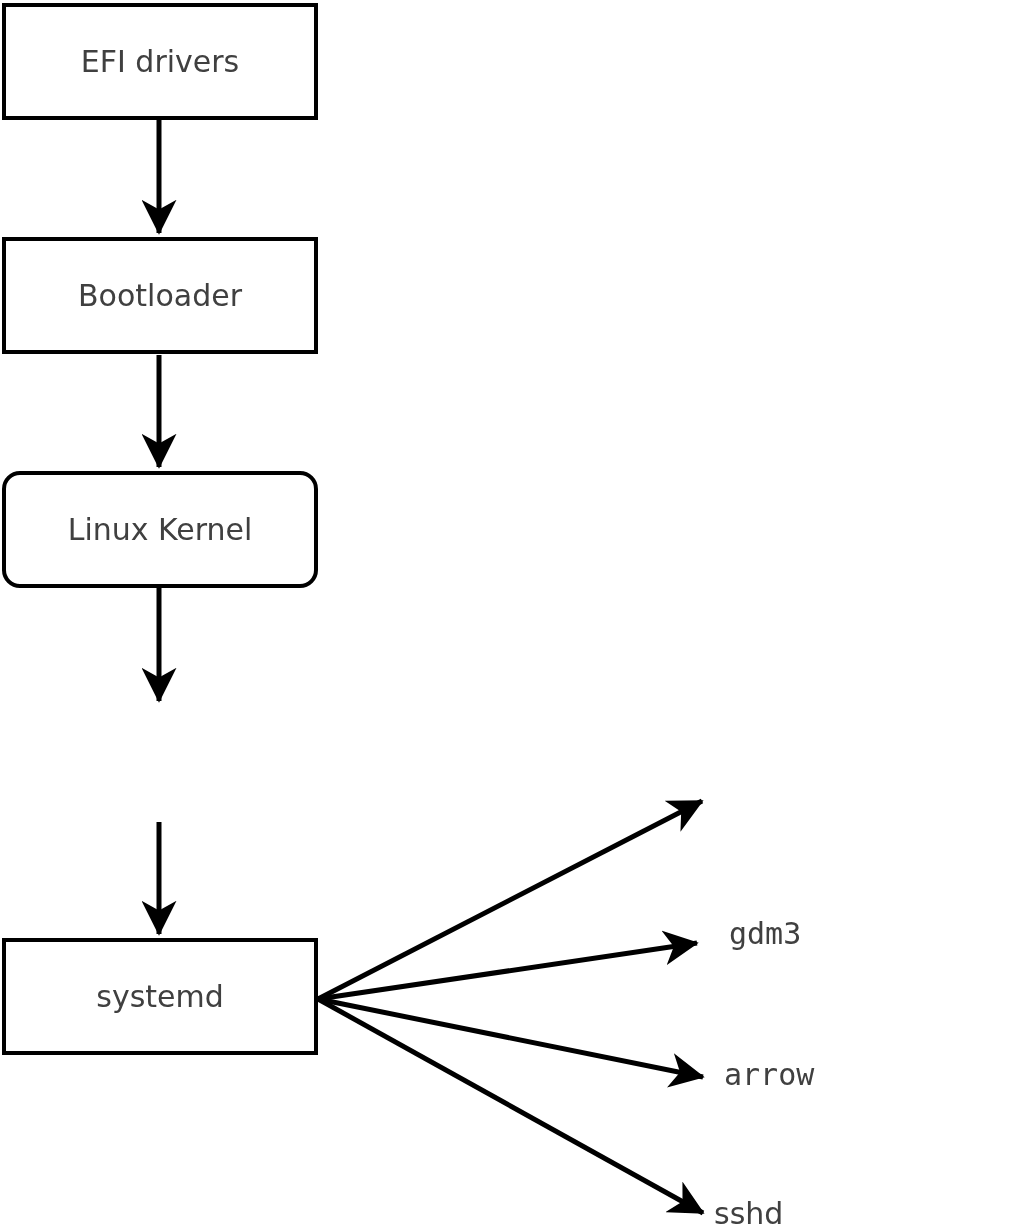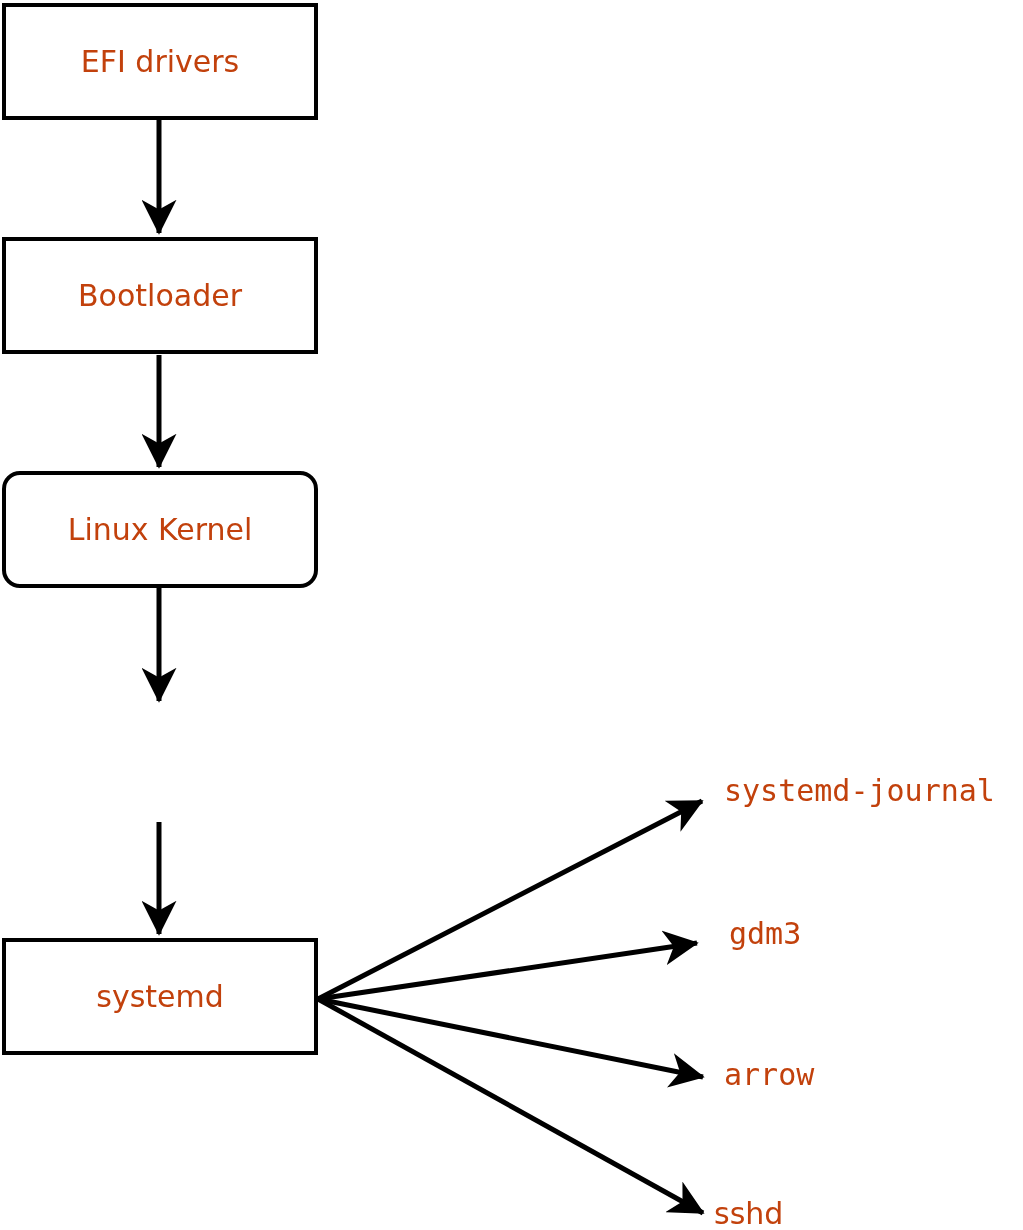--- a/index.html
+++ b/index.html
@@ -5,21 +5,21 @@
   html, body {
     margin: 0;
     padding: 0;
     background: #ffffff;
   }
   .canvas {
     position: relative;
     width: 1023px;
     height: 1230px;
     background: #ffffff;
-    color: #c2410c;
+    color: #404040;
     font-family: "DejaVu Sans", sans-serif;
     overflow: hidden;
   }
   .arrows-layer {
     position: absolute;
     left: 0;
     top: 0;
     width: 1023px;
     height: 1230px;
   }
@@ -100,18 +100,17 @@
     <span>Bootloader</span>
   </div>
   <div class="node-box box-kernel">
     <span>Linux Kernel</span>
   </div>
   <div class="node-box box-systemd">
     <span>systemd</span>
   </div>
 
 
-  <div class="spawn-label label-journal">systemd-journal</div>
   <div class="spawn-label label-gdm3">gdm3</div>
   <div class="spawn-label label-getty">arrow</div>
   <div class="spawn-label sans label-sshd">sshd</div>
 
 </div>
 
 </body></html>

